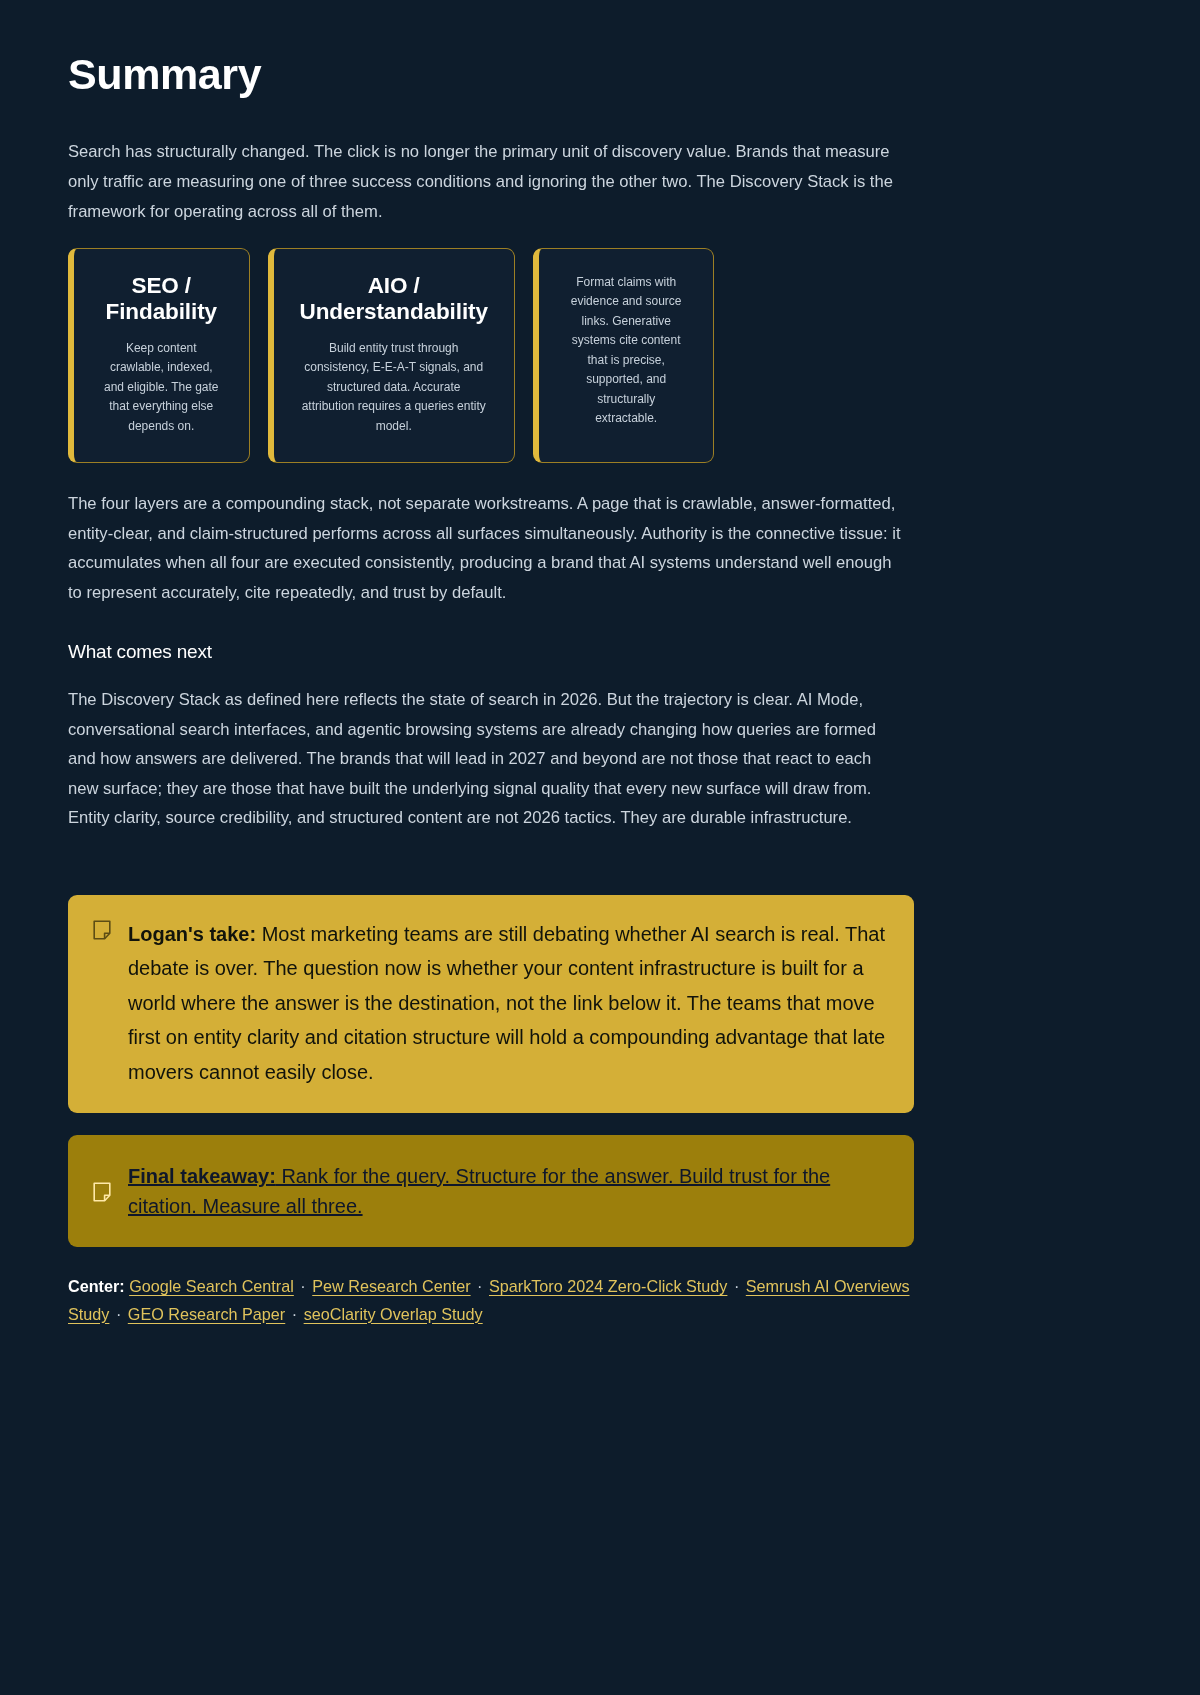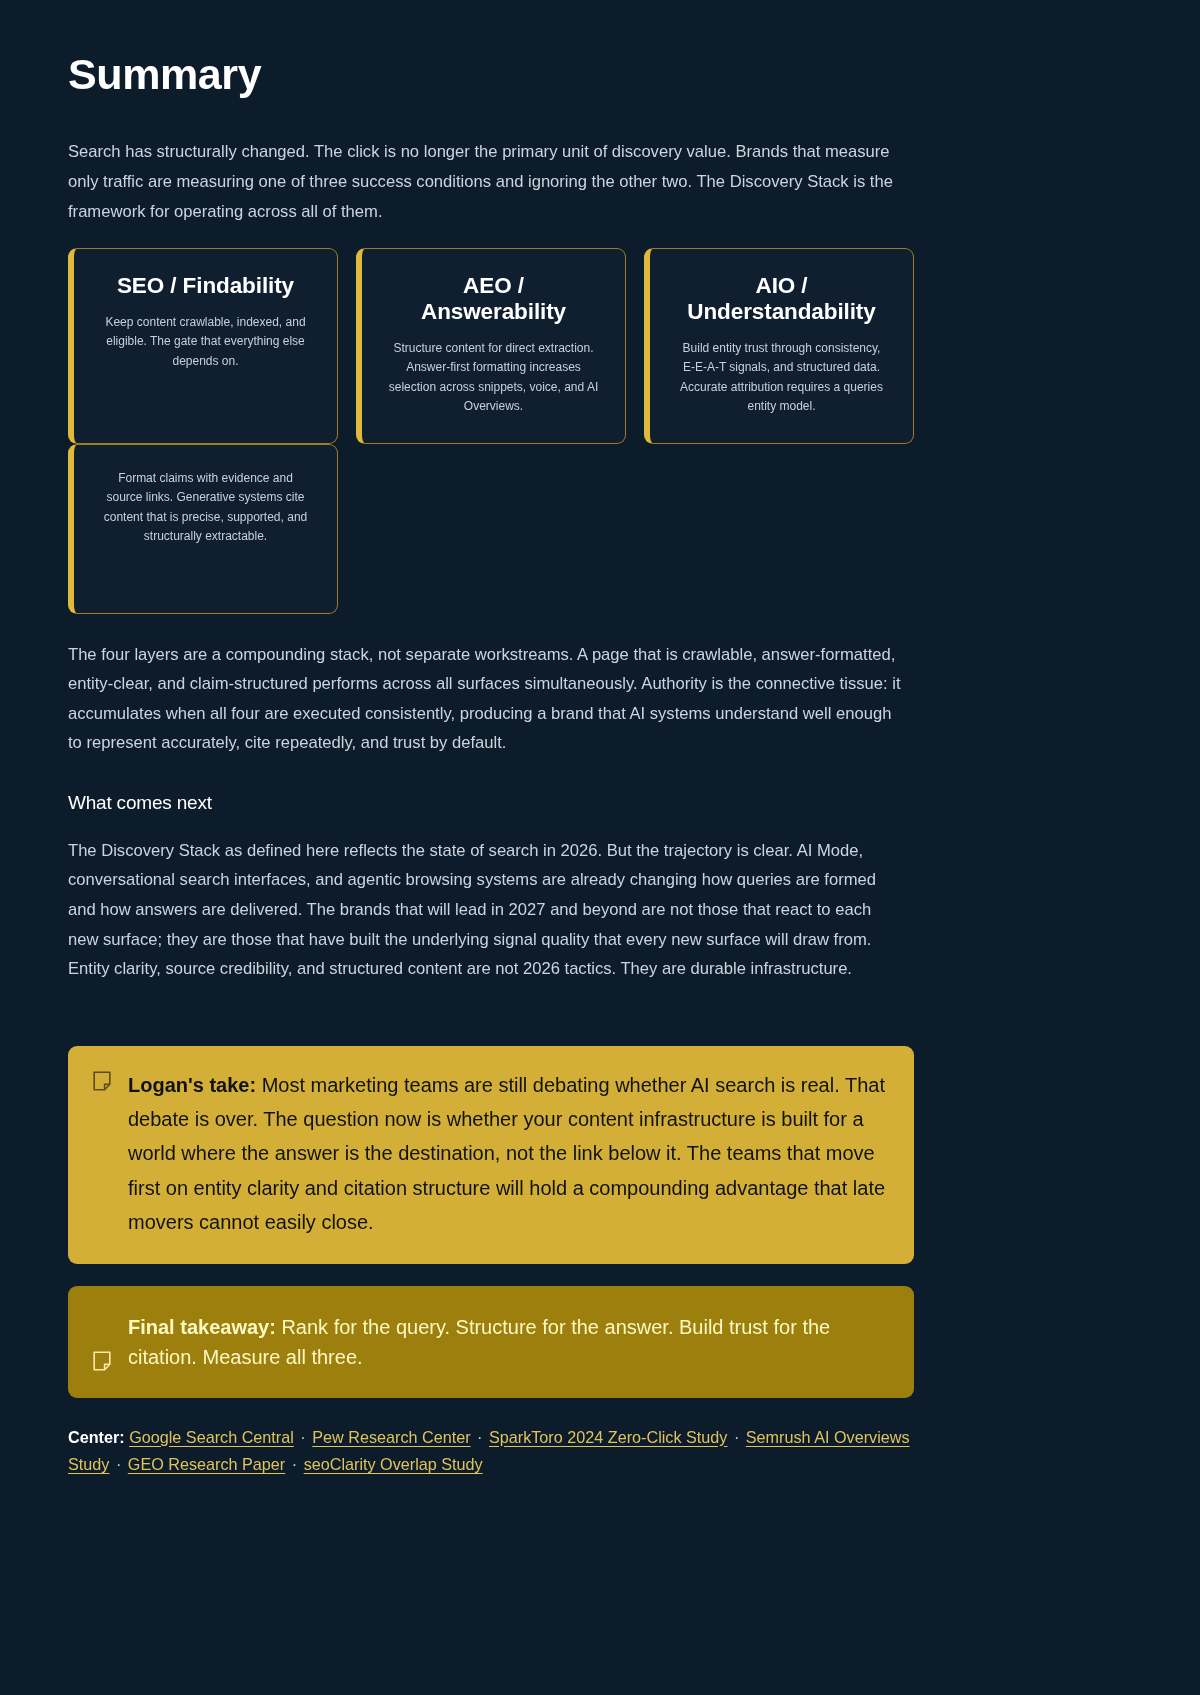--- a/index.html
+++ b/index.html
@@ -36,21 +36,21 @@
     font-size: 16.6px;
     line-height: 1.78;
     color: #ccd5de;
     margin: 0 12px 22px 0;
     max-width: 1060px;
   }
 
   
   .card-grid {
     display: grid;
-    grid-template-columns: 1fr 1fr 1fr;
+    grid-template-columns: 1fr 1fr 1fr 1fr;
     gap: 0 18px;
     margin: 22px 0 26px 0;
   }
 
   .pillar-card {
     background: #101f30;
     border: 1.5px solid #9c7f24;
     border-left: 6px solid #e0b93c;
     border-radius: 9px;
     padding: 24px 26px 26px 26px;
@@ -92,25 +92,26 @@
   }
 
   .callout-take {
     background: #d4af37;
     color: #11130b;
     margin-top: 62px;
   }
 
   .callout-final {
     background: #9c7f0c;
-    color: #fef9c3;
+    color: #0f172a;
     margin-top: 22px;
     padding-top: 26px;
     padding-bottom: 26px;
-    align-items: flex-end;
+    align-items: center;
+    text-decoration: underline;
   }
 
   .callout-icon {
     flex: 0 0 auto;
     width: 20px;
     height: 22px;
     margin-top: 2px;
   }
   .callout-icon svg { display: block; }
 
@@ -150,24 +151,20 @@
 
   <p class="body-text">Search has structurally changed. The click is no longer the primary unit of discovery value. Brands that measure only traffic are measuring one of three success conditions and ignoring the other two. The Discovery Stack is the framework for operating across all of them.</p>
 
   <div class="card-grid">
 
     <div class="pillar-card">
       <div class="pillar-title">SEO / Findability</div>
       <p class="pillar-desc">Keep content crawlable, indexed, and eligible. The gate that everything else depends on.</p>
     </div>
 
-    <div class="pillar-card">
-      <div class="pillar-title">AEO / Answerability</div>
-      <p class="pillar-desc">Structure content for direct extraction. Answer-first formatting increases selection across snippets, voice, and AI Overviews.</p>
-    </div>
 
     <div class="pillar-card">
       <div class="pillar-title">AIO / Understandability</div>
       <p class="pillar-desc">Build entity trust through consistency, E-E-A-T signals, and structured data. Accurate attribution requires a queries entity model.</p>
     </div>
 
     <div class="pillar-card">
       <p class="pillar-desc">Format claims with evidence and source links. Generative systems cite content that is precise, supported, and structurally extractable.</p>
     </div>
 

